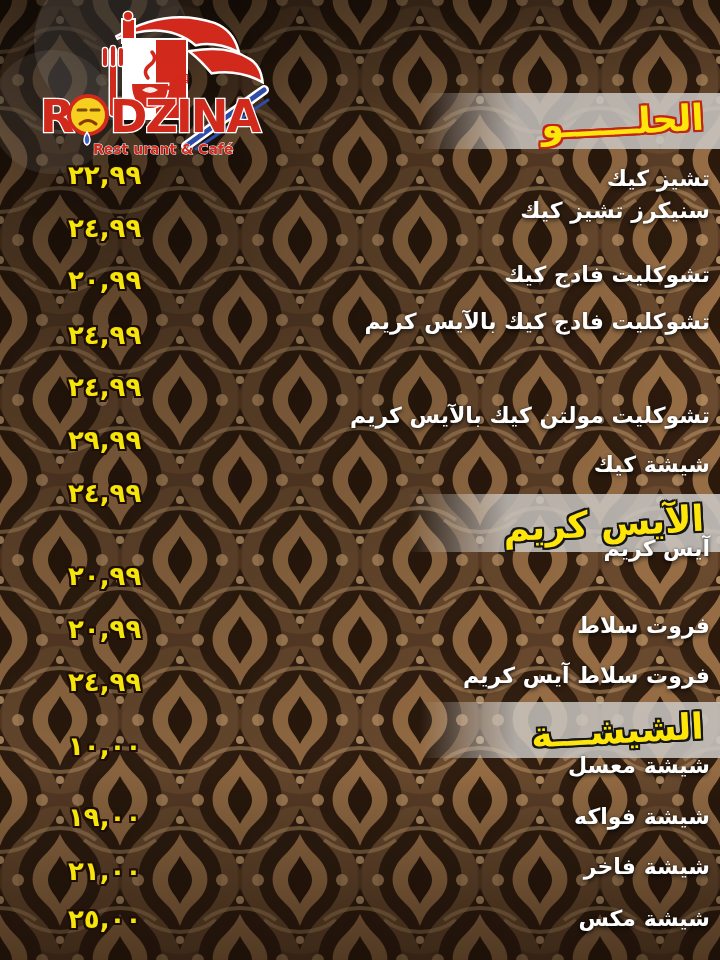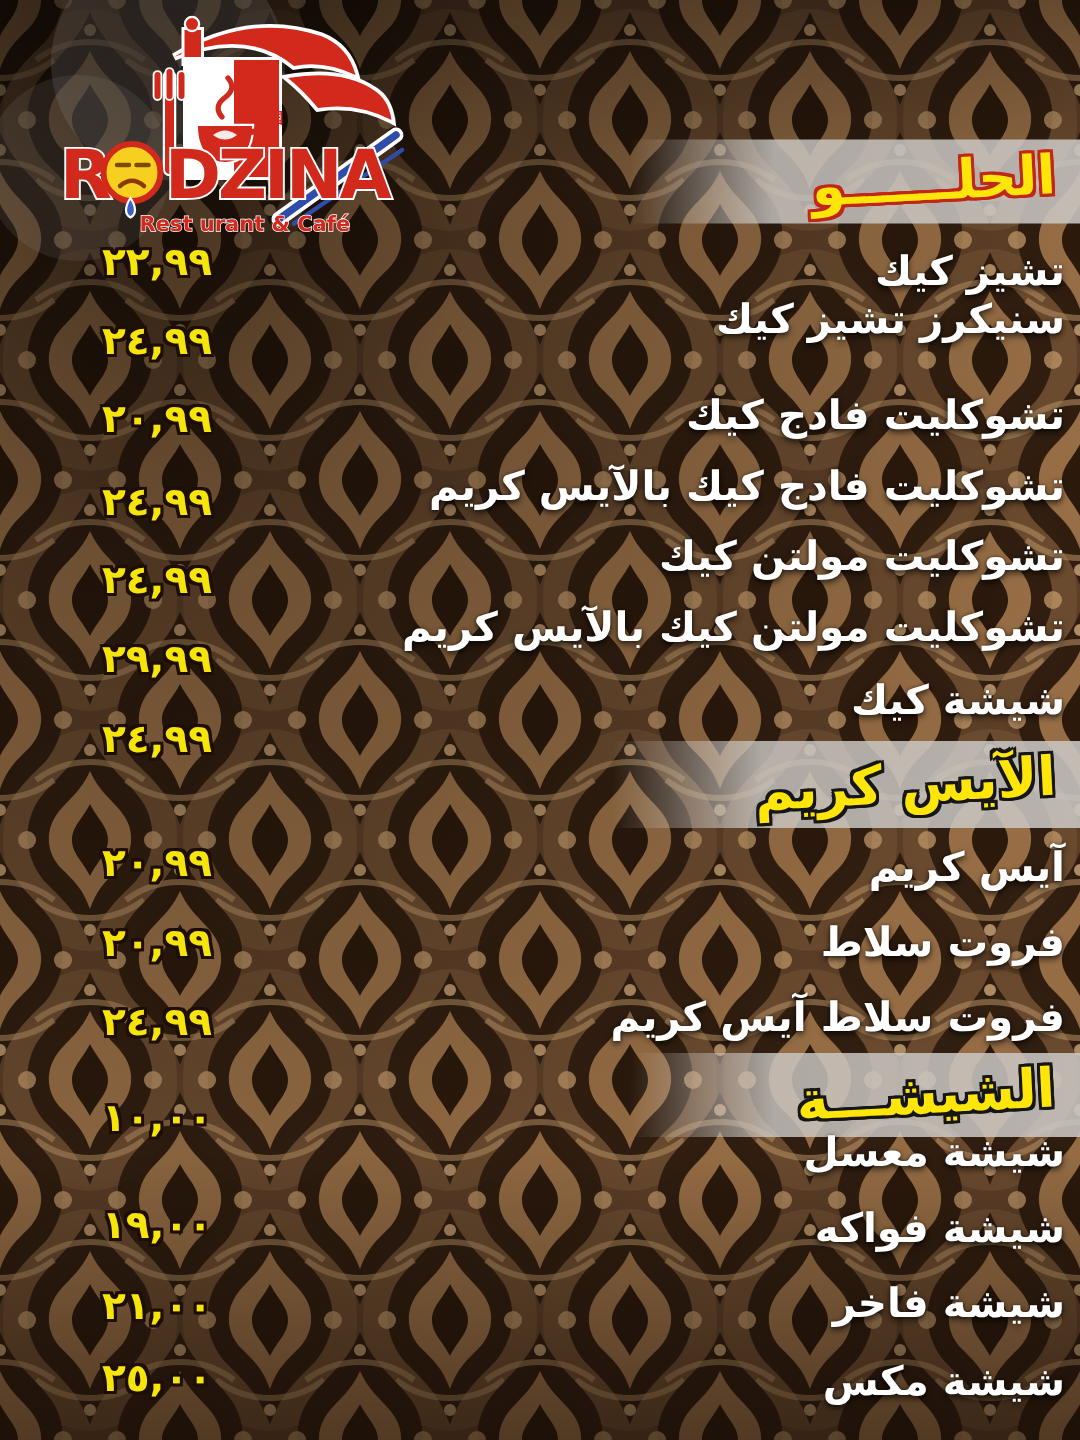--- a/index.html
+++ b/index.html
@@ -13,21 +13,21 @@
         display:flex;align-items:center;justify-content:flex-end;padding-right:16px;
         background:linear-gradient(to right,rgba(203,200,196,0) 0%,rgba(203,200,196,.82) 32%,rgba(202,199,195,.88) 100%);}
   .band-title{font-weight:800;font-size:36px;color:#ffe60a;direction:rtl;white-space:nowrap;
         transform:rotate(-3deg);}
   .ol-red{text-shadow:-2px -2px 0 #c02717,2px -2px 0 #c02717,-2px 2px 0 #c02717,2px 2px 0 #c02717,
           -2px 0 0 #c02717,2px 0 0 #c02717,0 -2px 0 #c02717,0 2px 0 #c02717;}
   .ol-black{text-shadow:-2px -2px 0 #161616,2px -2px 0 #161616,-2px 2px 0 #161616,2px 2px 0 #161616,
           -2px 0 0 #161616,2px 0 0 #161616,0 -2px 0 #161616,0 2px 0 #161616;}
 
   .nm{position:absolute;right:10px;direction:rtl;white-space:nowrap;color:#ffffff;
-      font-weight:700;font-size:27px;
+      font-weight:700;font-size:22px;
       text-shadow:0 2px 4px rgba(0,0,0,.7),0 0 2px rgba(0,0,0,.45);}
   .pr{position:absolute;left:68px;width:124px;text-align:left;white-space:nowrap;
       color:#f6e50a;font-weight:800;font-size:26px;
       text-shadow:-2px -2px 0 #1d0d03,2px -2px 0 #1d0d03,-2px 2px 0 #1d0d03,2px 2px 0 #1d0d03,
                   -2px 0 0 #1d0d03,2px 0 0 #1d0d03,0 -2px 0 #1d0d03,0 2px 0 #1d0d03;}
 </style>
 </head>
 <body>
 
 <div class="stage">
@@ -136,30 +136,29 @@
 
   <div class="nm" style="top:198px">سنيكرز تشيز كيك</div>
   <div class="pr" style="top:213px">٢٤,٩٩</div>
 
   <div class="nm" style="top:262px">تشوكليت فادج كيك</div>
   <div class="pr" style="top:265px">٢٠,٩٩</div>
 
   <div class="nm" style="top:309px">تشوكليت فادج كيك بالآيس كريم</div>
   <div class="pr" style="top:320px">٢٤,٩٩</div>
 
-  <div class="nm" style="top:356px">تشوكليت مولتن كيك</div>
   <div class="pr" style="top:372px">٢٤,٩٩</div>
 
   <div class="nm" style="top:403px">تشوكليت مولتن كيك بالآيس كريم</div>
   <div class="pr" style="top:425px">٢٩,٩٩</div>
 
   <div class="nm" style="top:452px">شيشة كيك</div>
   <div class="pr" style="top:478px">٢٤,٩٩</div>
 
-  <div class="nm" style="top:563px">آيس كريم</div>
+  <div class="nm" style="top:536px">آيس كريم</div>
   <div class="pr" style="top:561px">٢٠,٩٩</div>
 
   <div class="nm" style="top:613px">فروت سلاط</div>
   <div class="pr" style="top:614px">٢٠,٩٩</div>
 
   <div class="nm" style="top:663px">فروت سلاط آيس كريم</div>
   <div class="pr" style="top:667px">٢٤,٩٩</div>
 
   <div class="nm" style="top:753px">شيشة معسل</div>
   <div class="pr" style="top:731px">١٠,٠٠</div>

